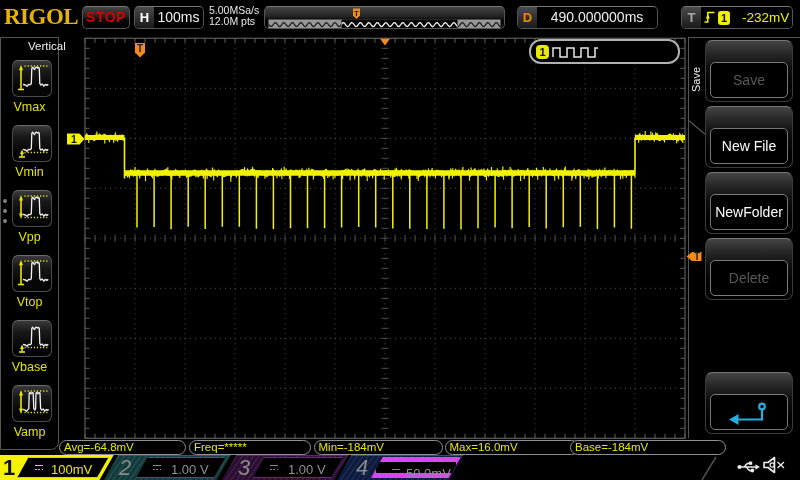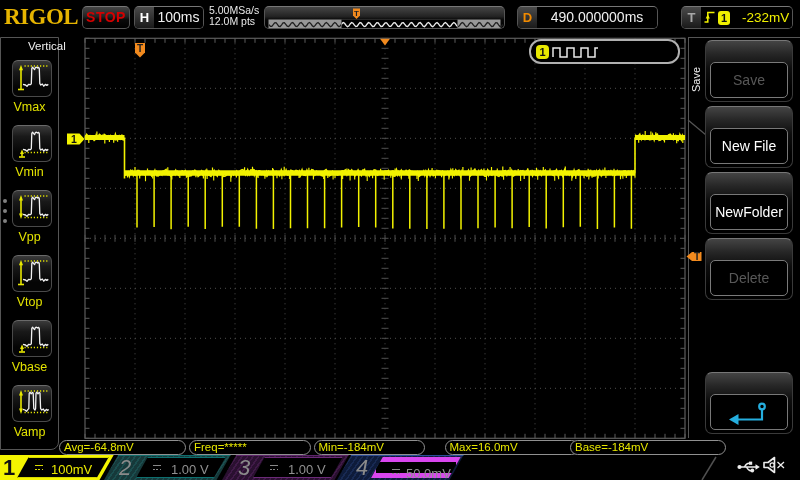--- a/index.html
+++ b/index.html
@@ -265,21 +265,21 @@
 <div class="rbtn" style="top:371.5px">
     <div class="binner ctr"><svg width="56" height="30" viewBox="0 0 56 30">
         <path d="M15,20.5 H41 V10" fill="none" stroke="#25aede" stroke-width="2.2"></path>
         <polygon points="8,20.5 17.5,15 17.5,26" fill="#25aede"></polygon>
         <circle cx="41" cy="7.5" r="2.8" fill="none" stroke="#25aede" stroke-width="2.2"></circle>
       </svg></div>
   </div>
 
 <div class="pill" style="left:59px;width:127px">Avg=-64.8mV</div>
 <div class="pill" style="left:189px;width:122px">Freq=*****</div>
-<div class="pill" style="left:313.5px;width:111px">Min=-184mV</div>
+<div class="pill" style="left:313.5px;width:129px">Min=-184mV</div>
 <div class="pill" style="left:444.5px;width:134px">Max=16.0mV</div>
 <div class="pill" style="left:570px;width:156px">Base=-184mV</div>
 
 <div id="chbar">
   <div class="chblk" style="left:0;width:114px;background:#f4f400;clip-path:polygon(0 0,114px 0,99.5px 25.5px,0 25.5px)">
     <div class="chnum" style="left:3px;color:#111;font-style:normal">1</div>
     <div class="chin" style="left:17px;width:92px;border:1.5px solid #d8d800;clip-path:polygon(12px 0,92px 0,79.7px 21.5px,0px 21.5px);background:#000">
       <div class="coup" style="left:17px">
           <i style="background:#d8d800"></i>
           <i class="d" style="background:repeating-linear-gradient(90deg,#d8d800 0 2px,transparent 2px 3.5px)"></i>

